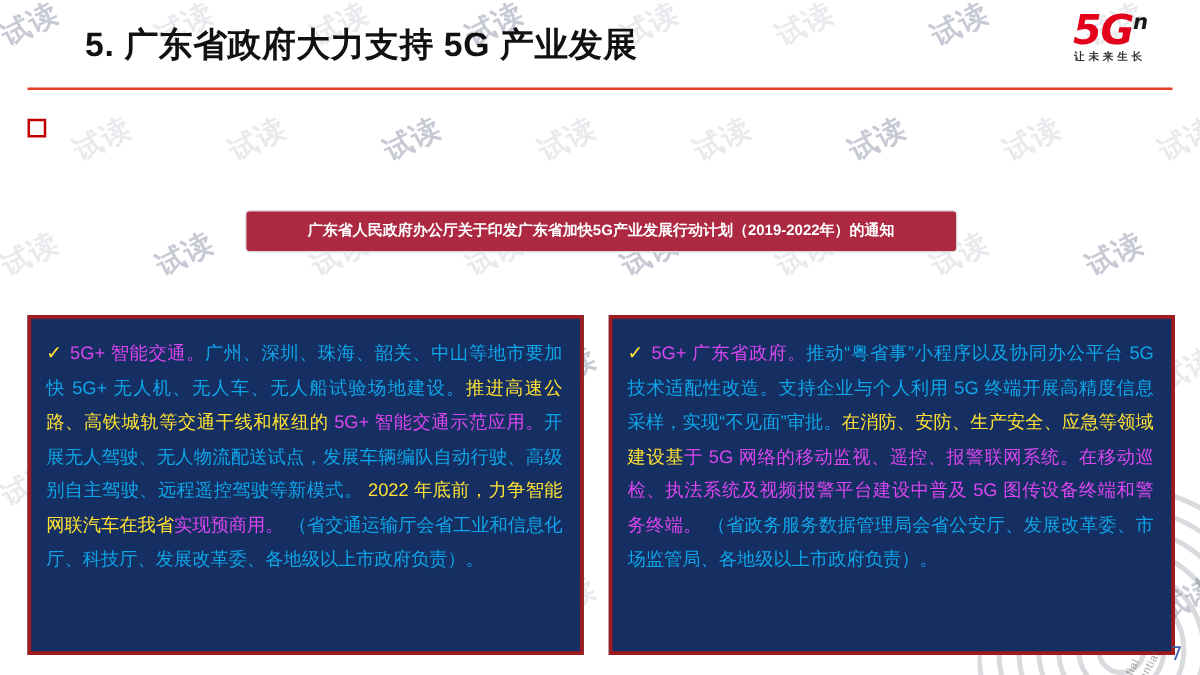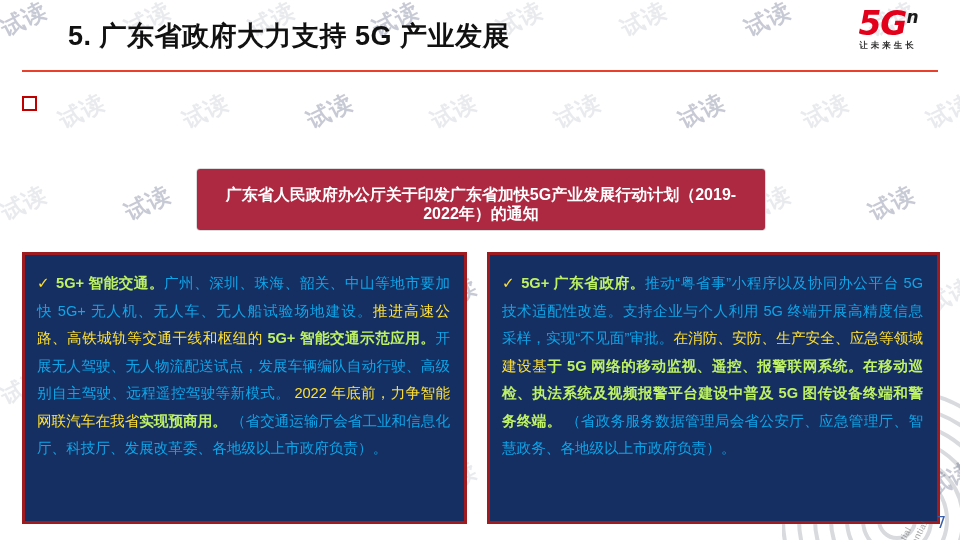--- a/index.html
+++ b/index.html
@@ -120,25 +120,25 @@
     z-index:10;
     background:#ffffff;
     border:1px solid #dcdcdc;
     border-radius:4px;
     overflow:hidden;
     box-shadow:0 0 0 0 rgba(0,0,0,0);
   }
   .doccard-head{
     background:#ad2841;
     color:#ffffff;
-    font-size:16px;
+    font-size:12px;
     font-weight:bold;
     line-height:19px;
     text-align:center;
-    padding:16px 12px 7px;
+    padding:6px 12px 7px;
   }
   .doccard-body{
     background:#ffffff;
     color:#333333;
     font-size:12.4px;
     text-align:center;
     padding:8px 12px 9px;
     letter-spacing:.5px;
   }
 
@@ -162,21 +162,21 @@
     line-height:27.5px;
     text-align:justify;
   }
   .chk{
     color:#ffe033;
     font-size:15px;
     font-weight:bold;
     margin-right:6px;
   }
   .hl{ color:#ffe033; }
-  .hl-b{ color:#bef264; font-weight:bold;margin-top:38px; }
+  .hl-b{ color:#d946ef; font-weight:normal;margin-top:38px; }
   .wt{ color:#0ea5e9; }
 
   
   .pageno{
     position:absolute;right:14px;bottom:8px;
     font-size:15px;
     color:#3b5fa8;
     font-family:"DejaVu Sans",sans-serif;
     z-index:12;
   }
@@ -240,21 +240,21 @@
   </div>
 
   <div class="panel panel-left">
     <div class="panel-inner">
       <span class="chk">✓</span><span class="hl-b">5G+ 智能交通。</span><span class="wt">广州、深圳、珠海、韶关、中山等地市要加快 5G+ 无人机、无人车、无人船试验场地建设。</span><span class="hl">推进高速公路、高铁城轨等交通干线和枢纽的 </span><span class="hl-b">5G+ 智能交通示范应用。</span><span class="wt">开展无人驾驶、无人物流配送试点，发展车辆编队自动行驶、高级别自主驾驶、远程遥控驾驶等新模式。 </span><span class="hl">2022 年底前，力争智能网联汽车在我省</span><span class="hl-b">实现预商用。</span><span class="wt"> （省交通运输厅会省工业和信息化厅、科技厅、发展改革委、各地级以上市政府负责）。</span>
     </div>
   </div>
 
   <div class="panel panel-right">
     <div class="panel-inner">
-      <span class="chk">✓</span><span class="hl-b">5G+ 广东省政府。</span><span class="wt">推动“粤省事”小程序以及协同办公平台 5G 技术适配性改造。支持企业与个人利用 5G 终端开展高精度信息采样，实现“不见面”审批。</span><span class="hl">在消防、安防、生产安全、应急等领域建设基</span><span class="hl-b">于 5G 网络的移动监视、遥控、报警联网系统。</span><span class="hl-b">在移动巡检、执法系统及视频报警平台建设中普及 5G 图传设备终端和警务终端。</span><span class="wt"> （省政务服务数据管理局会省公安厅、应急管理厅、智慧政务、各地级以上市政府负责）。</span>
+      <span class="chk">✓</span><span class="hl-b">5G+ 广东省政府。</span><span class="wt">推动“粤省事”小程序以及协同办公平台 5G 技术适配性改造。支持企业与个人利用 5G 终端开展高精度信息采样，实现“不见面”审批。</span><span class="hl">在消防、安防、生产安全、应急等领域建设基</span><span class="hl-b">于 5G 网络的移动监视、遥控、报警联网系统。</span><span class="hl-b">在移动巡检、执法系统及视频报警平台建设中普及 5G 图传设备终端和警务终端。</span><span class="wt"> （省政务服务数据管理局会省公安厅、发展改革委、市场监管局、各地级以上市政府负责）。</span>
     </div>
   </div>
 
   <div class="wm-layer" id="wmLayer">
       <div class="wm wm-dark" style="left: 0px; top: 4px;">试读</div>
       <div class="wm" style="left: 124px; top: 4px;">试读</div>
       <div class="wm" style="left: 248px; top: 4px;">试读</div>
       <div class="wm wm-dark" style="left: 372px; top: 4px;">试读</div>
       <div class="wm" style="left: 496px; top: 4px;">试读</div>
       <div class="wm" style="left: 620px; top: 4px;">试读</div>

